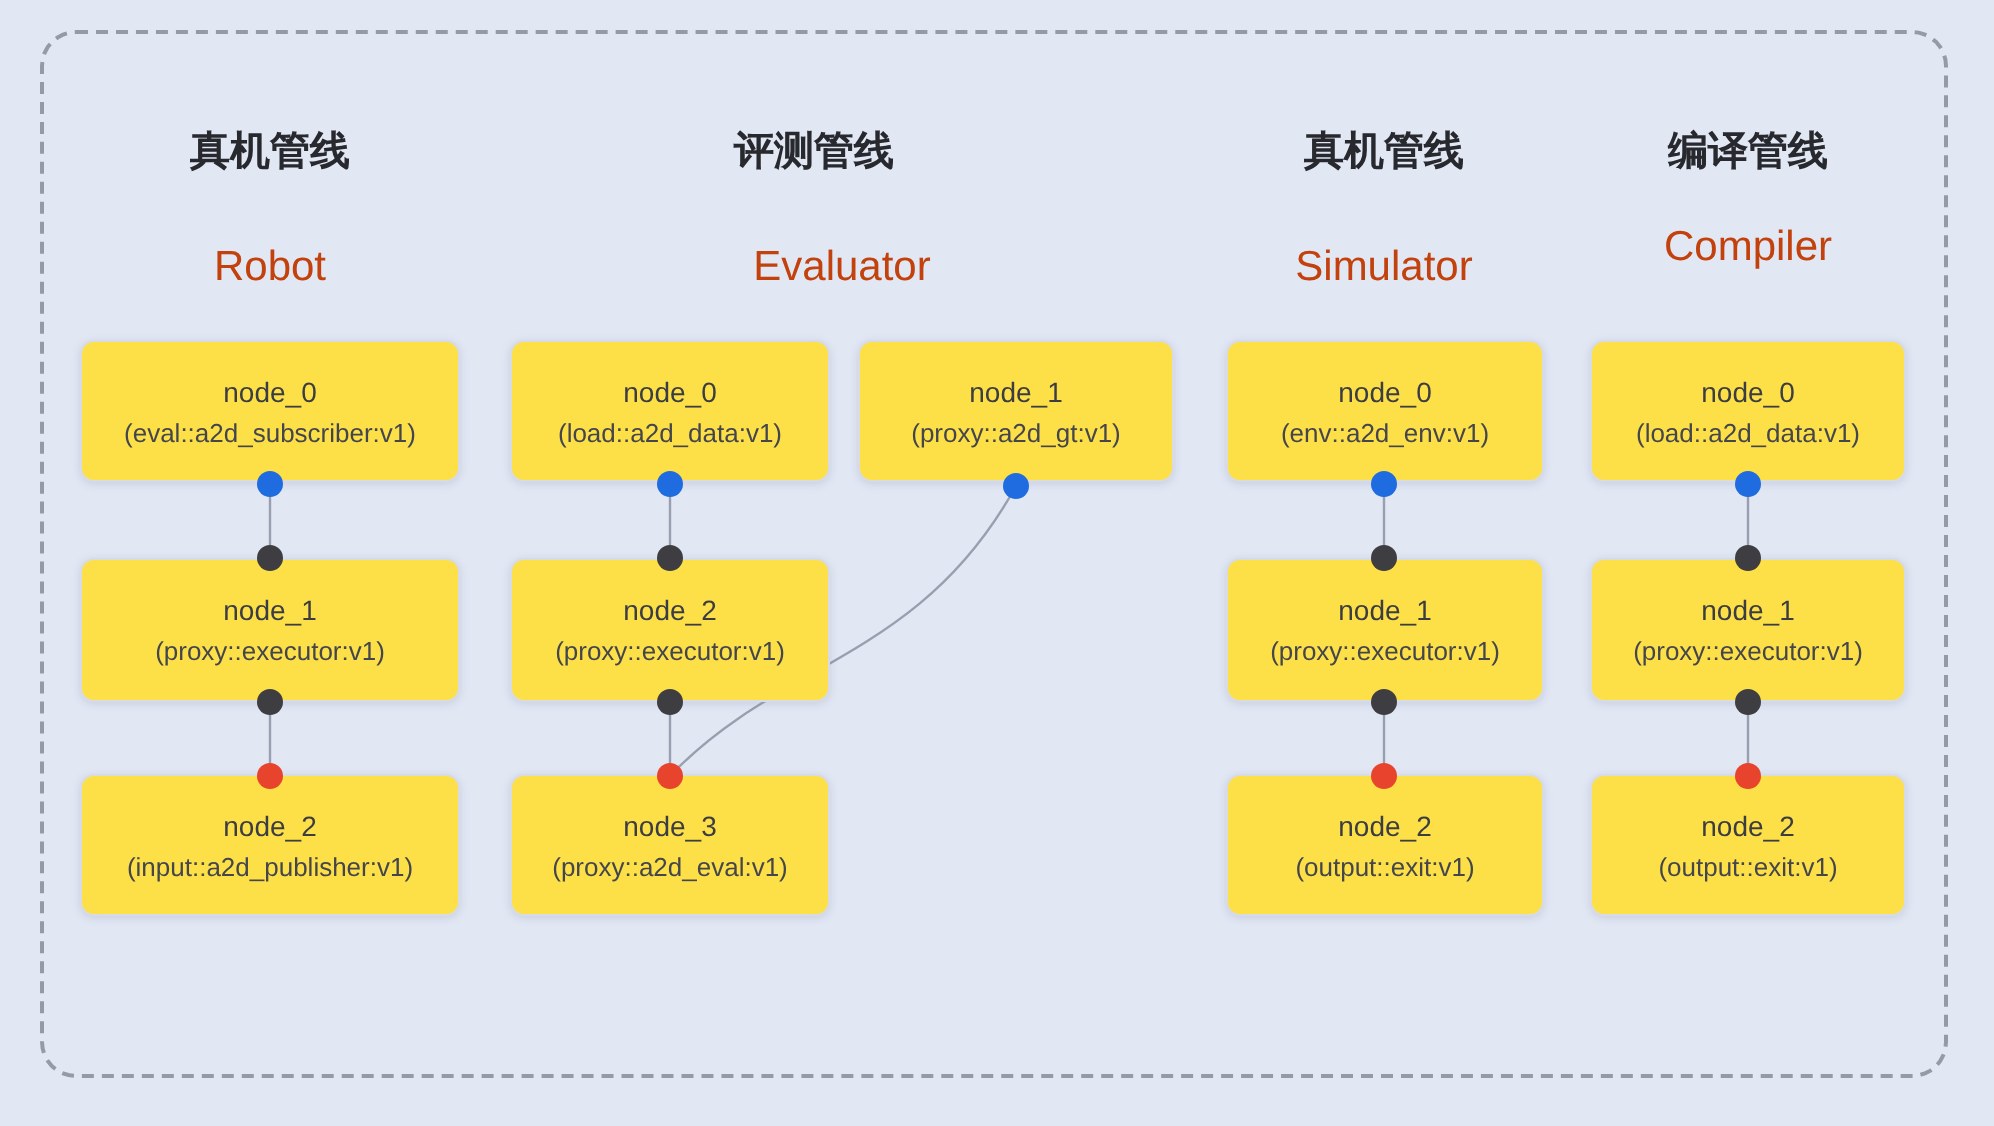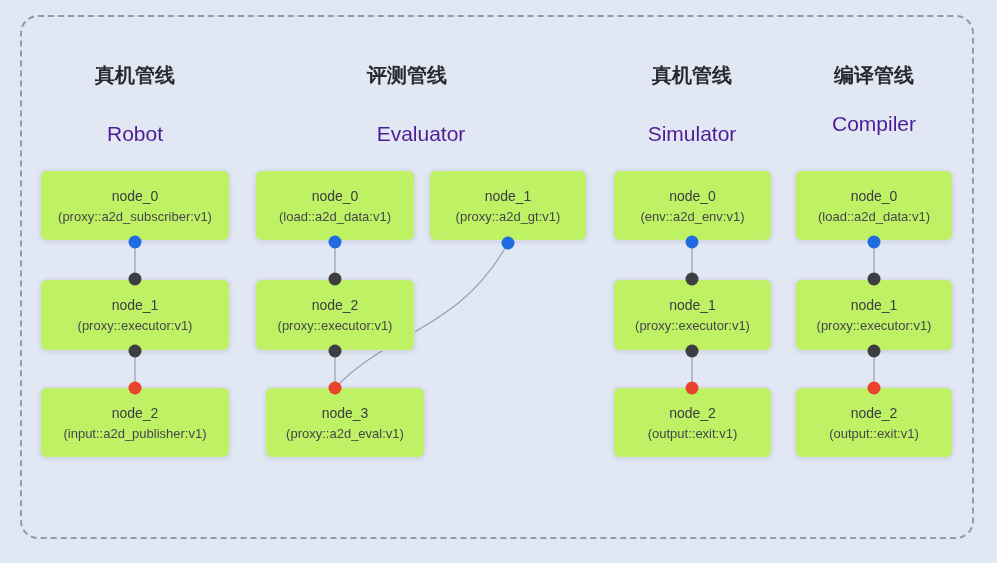--- a/index.html
+++ b/index.html
@@ -24,21 +24,21 @@
     position:absolute;left:0;top:0;
     width:997px;height:563px;
     pointer-events:none;
   }
   .layer-lines{z-index:1;}
   .layer-dots{z-index:3;}
   .node-card{
     position:absolute;
     z-index:2;
     box-sizing:border-box;
-    background:#bef264;
+    background:#fde047;
     border:1px solid #d7dbe4;
     border-radius:7px;
     box-shadow:0 1px 4px rgba(108,120,150,0.22);
     display:flex;flex-direction:column;
     align-items:center;justify-content:center;
     gap:1px;
   }
   .node-name{
     font-size:14px;line-height:20px;
     color:#3c3d42;font-weight:500;
@@ -53,21 +53,21 @@
     position:absolute;z-index:2;
     width:200px;text-align:center;
     font-size:20px;font-weight:700;
     color:#27292e;
     white-space:nowrap;
   }
   .title-en{
     position:absolute;z-index:2;
     width:200px;text-align:center;
     font-size:21px;font-weight:400;
-    color:#4c1d95;
+    color:#c2410c;
     white-space:nowrap;
   }
   .conn{stroke:#98a0b0;stroke-width:1.2;fill:none;}
   .dot-blue{fill:#1e6ce0;}
   .dot-dark{fill:#3d3d42;}
   .dot-red{fill:#e8432d;}
 </style>
 </head>
 <body>
 
@@ -92,21 +92,21 @@
   <div class="title-zh" style="left:592px;top:62px">真机管线</div>
   <div class="title-zh" style="left:774px;top:62px">编译管线</div>
 
   <div class="title-en" style="left:35px;top:122px">Robot</div>
   <div class="title-en" style="left:592px;top:122px">Simulator</div>
   <div class="title-en" style="left:321px;top:122px">Evaluator</div>
   <div class="title-en" style="left:774px;top:112px">Compiler</div>
 
   <div class="node-card" style="left:40px;top:170px;width:190px;height:71px">
     <div class="node-name">node_0</div>
-    <div class="node-type">(proxy::a2d_subscriber:v1)</div>
+    <div class="node-type">(eval::a2d_subscriber:v1)</div>
   </div>
   <div class="node-card" style="left:40px;top:279px;width:190px;height:72px">
     <div class="node-name">node_1</div>
     <div class="node-type">(proxy::executor:v1)</div>
   </div>
   <div class="node-card" style="left:40px;top:387px;width:190px;height:71px">
     <div class="node-name">node_2</div>
     <div class="node-type">(input::a2d_publisher:v1)</div>
   </div>
 
@@ -115,21 +115,21 @@
     <div class="node-type">(load::a2d_data:v1)</div>
   </div>
   <div class="node-card" style="left:429px;top:170px;width:158px;height:71px">
     <div class="node-name">node_1</div>
     <div class="node-type">(proxy::a2d_gt:v1)</div>
   </div>
   <div class="node-card" style="left:255px;top:279px;width:160px;height:72px">
     <div class="node-name">node_2</div>
     <div class="node-type">(proxy::executor:v1)</div>
   </div>
-  <div class="node-card" style="left:265px;top:387px;width:160px;height:71px">
+  <div class="node-card" style="left:255px;top:387px;width:160px;height:71px">
     <div class="node-name">node_3</div>
     <div class="node-type">(proxy::a2d_eval:v1)</div>
   </div>
 
   <div class="node-card" style="left:613px;top:170px;width:159px;height:71px">
     <div class="node-name">node_0</div>
     <div class="node-type">(env::a2d_env:v1)</div>
   </div>
   <div class="node-card" style="left:613px;top:279px;width:159px;height:72px">
     <div class="node-name">node_1</div>

